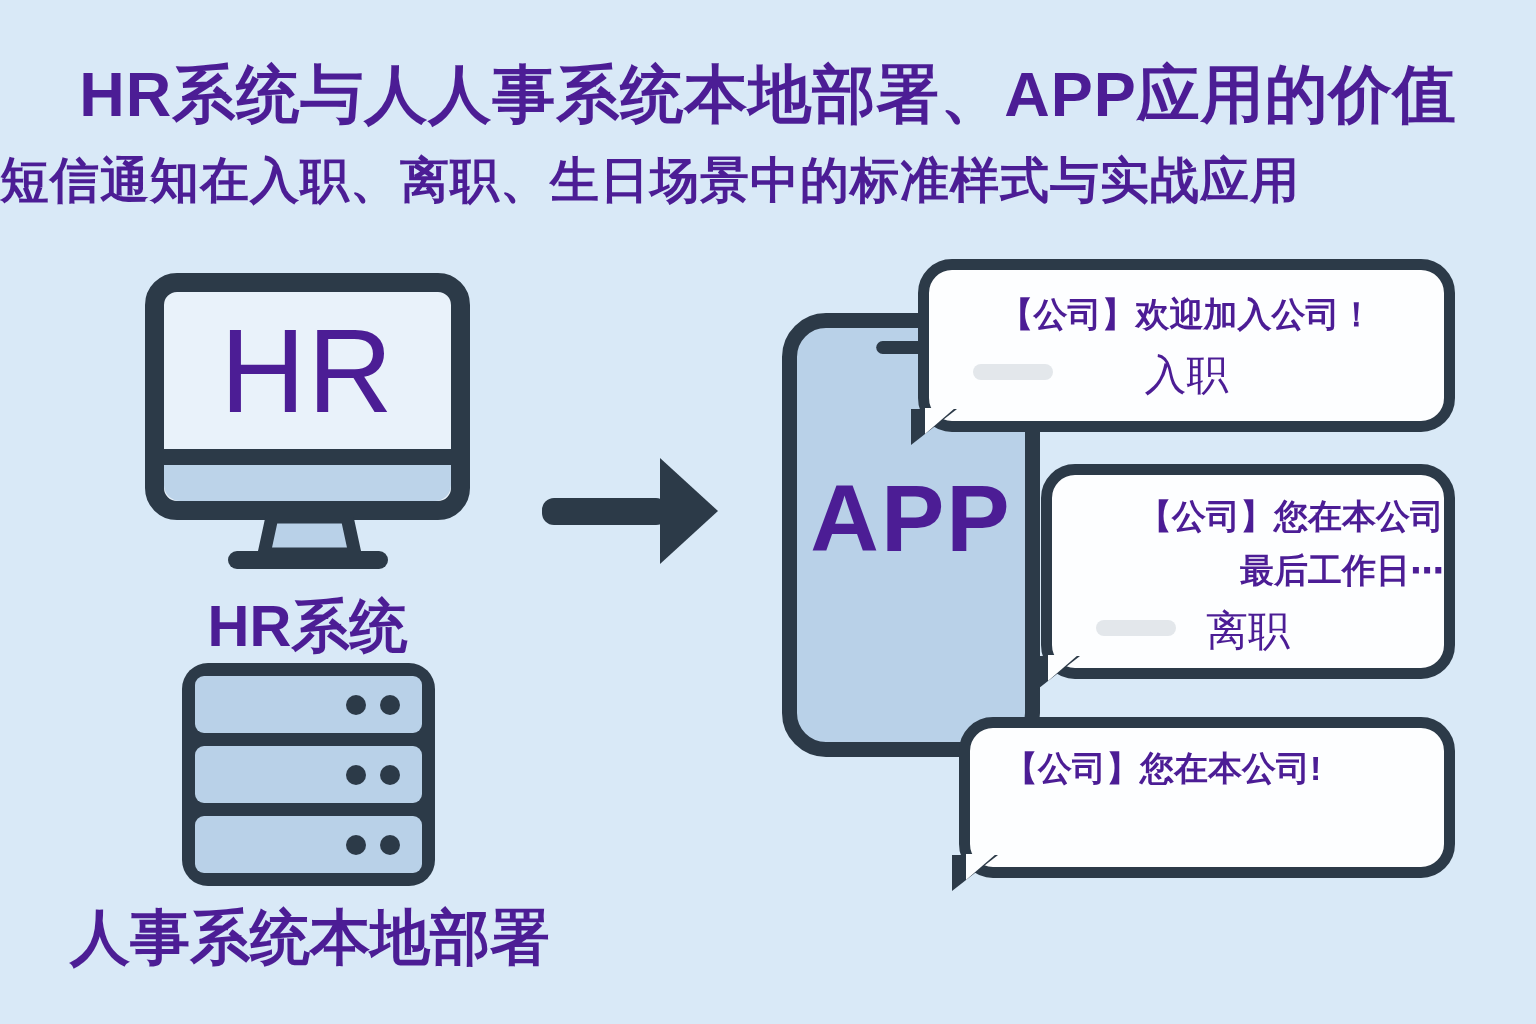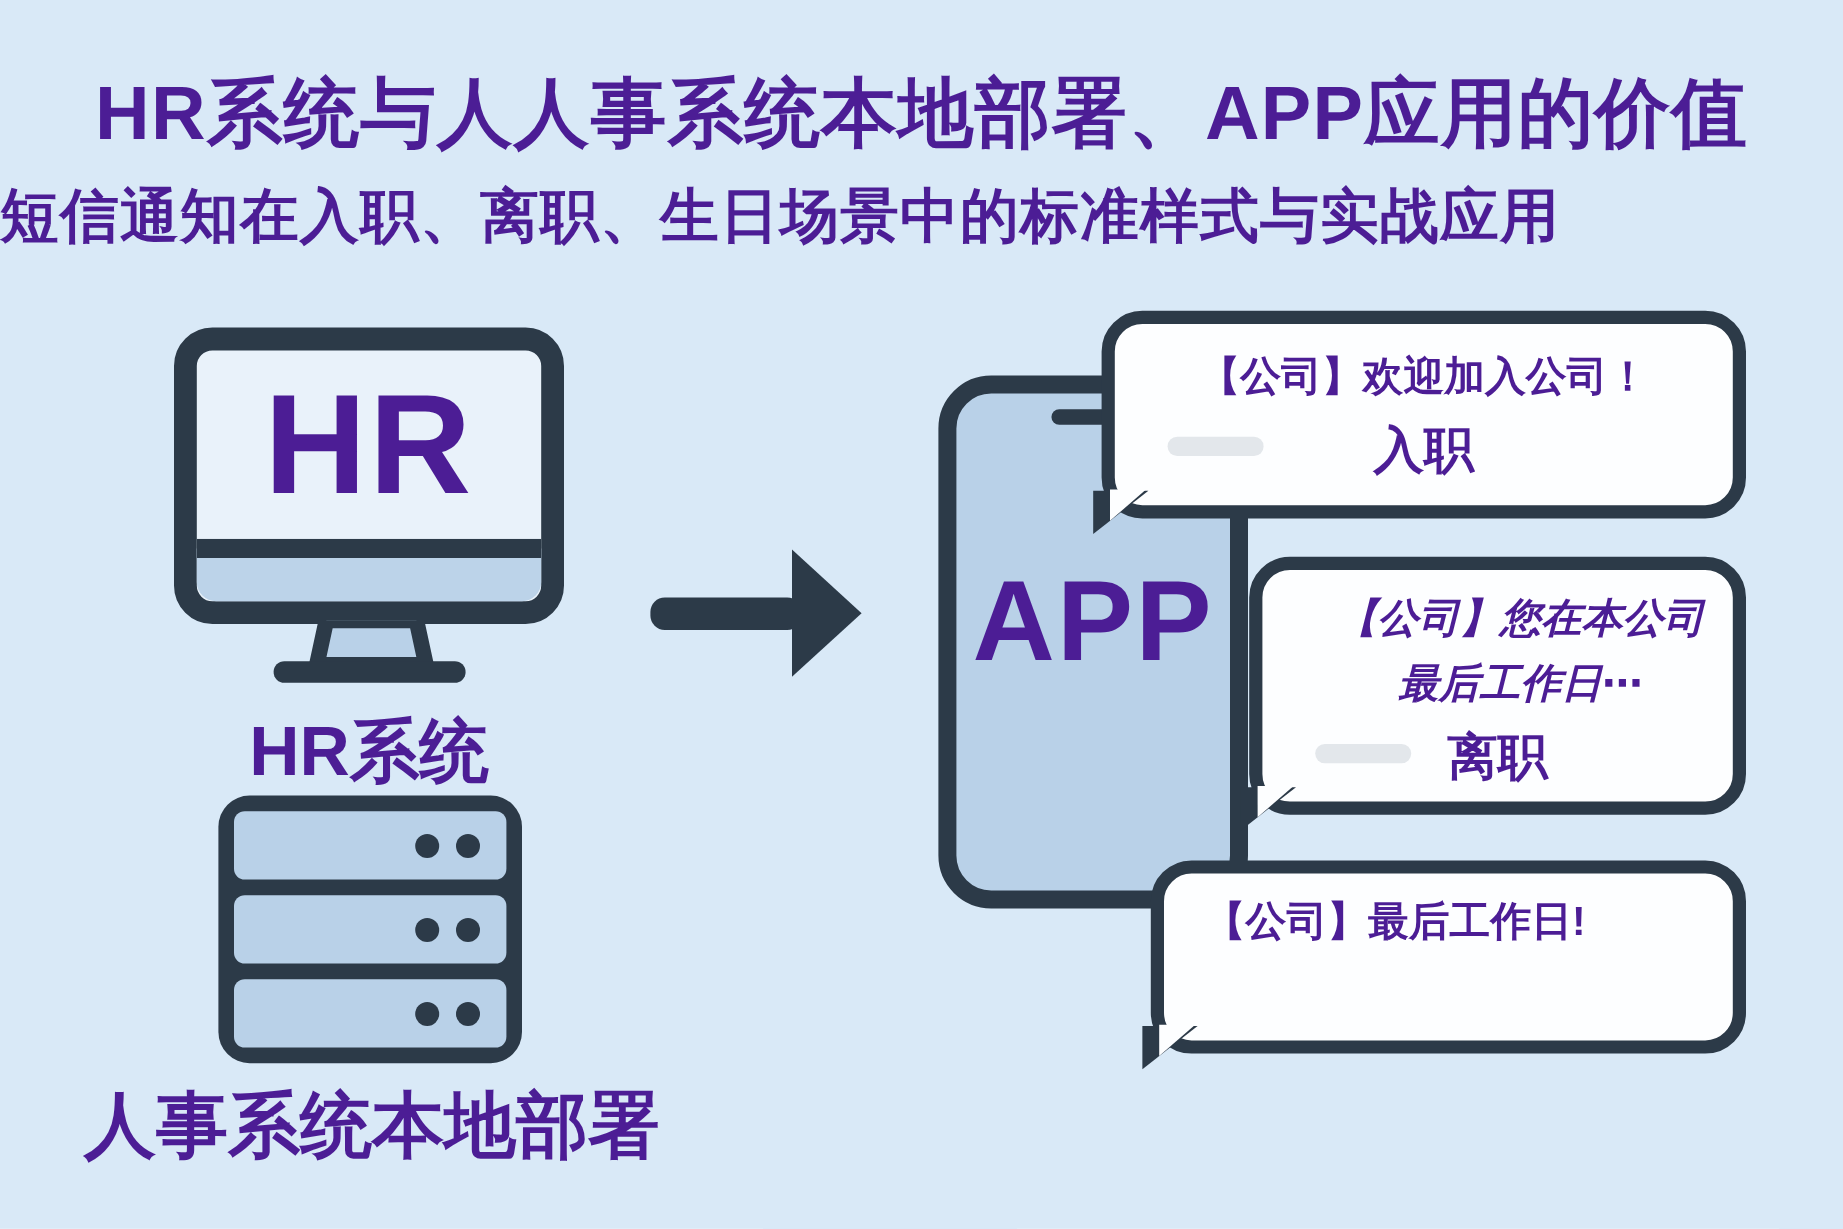--- a/index.html
+++ b/index.html
@@ -26,21 +26,21 @@
   .monitor{
     position:absolute;left:145px;top:273px;width:325px;height:247px;
     box-sizing:border-box;border:19px solid #2c3a48;border-radius:32px;
     background:#e9f2fa;
   }
   .monitor-screen{
     position:absolute;left:0;right:0;top:0;bottom:52px;
     display:flex;align-items:center;justify-content:center;
   }
   .monitor-hr{
-    font-size:118px;font-weight:700;letter-spacing:2px;line-height:1;
+    font-size:118px;font-weight:400;letter-spacing:2px;line-height:1;
   }
   .monitor-strip{
     position:absolute;left:0;right:0;bottom:0;height:36px;
     background:#bcd3e9;border-top:16px solid #2c3a48;
     border-radius:0 0 16px 16px;
   }
   .stand{position:absolute;left:222px;top:517px;}
   .label{
     position:absolute;text-align:center;font-weight:800;white-space:nowrap;
   }
@@ -79,26 +79,26 @@
     position:absolute;box-sizing:border-box;background:#fdfeff;
     border:11px solid #2c3a48;border-radius:34px;z-index:2;
   }
   .b1{left:918px;top:259px;width:537px;height:173px;}
   .b2{left:1041px;top:464px;width:414px;height:215px;}
   .b3{left:959px;top:717px;width:496px;height:161px;}
   .bline{
     font-size:34px;font-weight:700;line-height:54px;white-space:nowrap;
   }
   .b1 .bline{margin-top:17px;text-align:center;}
-  .b2 .bline{margin-top:0;text-align:center;padding-left:38px;font-style:italic;}
+  .b2 .bline{margin-top:0;text-align:right;padding-left:38px;}
   .b2 .bline.first{margin-top:14px;}
   .b3 .bline{margin-top:13px;text-align:left;padding-left:34px;}
   .tagrow{
     position:relative;text-align:center;
-    font-size:42px;font-weight:700;line-height:54px;margin-top:7px;
+    font-size:42px;font-weight:400;line-height:54px;margin-top:7px;
   }
   .pill{
     position:absolute;left:44px;top:16px;width:80px;height:16px;
     border-radius:9px;background:#e3e7eb;
   }
   
   .tail-ink{
     position:absolute;left:-18px;bottom:-24px;width:0;height:0;
     border-top:36px solid #2c3a48;border-right:46px solid transparent;
   }
@@ -168,18 +168,18 @@
     <div class="bline">最后工作日⋯</div>
     <div class="tagrow">
       <span class="pill"></span>
       <span>离职</span>
     </div>
     <div class="tail-ink"></div>
     <div class="tail-fill"></div>
   </div>
 
   <div class="bubble b3">
-    <div class="bline">【公司】最后工作日!</div>
+    <div class="bline">【公司】您在本公司!</div>
     <div class="tail-ink"></div>
     <div class="tail-fill"></div>
   </div>
 
 </div>
 
 </body></html>

